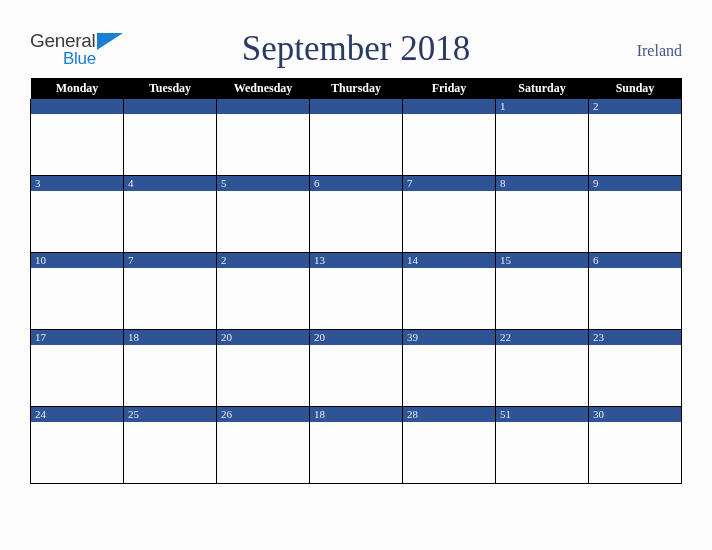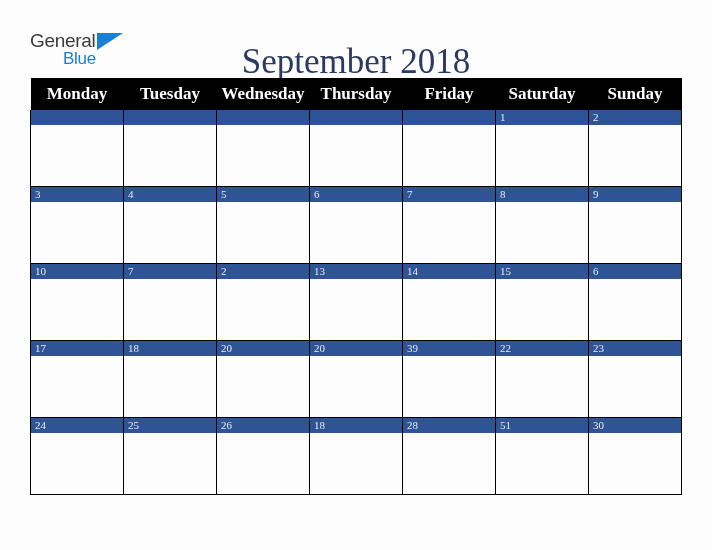--- a/index.html
+++ b/index.html
@@ -68,21 +68,20 @@
     position: absolute;
     left: 0;
     top: 0;
     width: 652px;
     text-align: center;
     font-family: "Liberation Serif", serif;
     font-size: 35px;
     color: #2b3a62;
     line-height: 50px;
     white-space: nowrap;
-    margin-top: 13px;
   }
   .country {
     position: absolute;
     right: 0px;
     top: 0px;
     line-height: 54px;
     font-family: "Liberation Serif", serif;
     font-size: 16px;
     color: #44568c;
     white-space: nowrap;
@@ -95,22 +94,22 @@
     top: 78px;
     width: 652px;
     border-collapse: collapse;
     table-layout: fixed;
   }
   .calendar th {
     background: #000000;
     color: #ffffff;
     font-family: "Liberation Serif", serif;
     font-weight: bold;
-    font-size: 17px;
-    height: 32px;
+    font-size: 12px;
+    height: 21px;
     padding: 0;
     text-align: center;
     border: none;
   }
   .calendar td {
     padding: 0;
     vertical-align: top;
     border-left: 1.2px solid #000000;
     border-right: 1.2px solid #000000;
     border-bottom: 1.2px solid #000000;
@@ -146,20 +145,21 @@
   <div class="header">
 
     <div class="logo">
       <span class="logo-general">General</span>
       <span class="logo-tri"></span>
       <span class="logo-blue">Blue</span>
     </div>
 
     <div class="title">September 2018</div>
 
+    <div class="country">Ireland</div>
 
   </div>
 
   <table class="calendar">
     <thead>
       <tr>
         <th>Monday</th>
         <th>Tuesday</th>
         <th>Wednesday</th>
         <th>Thursday</th>

